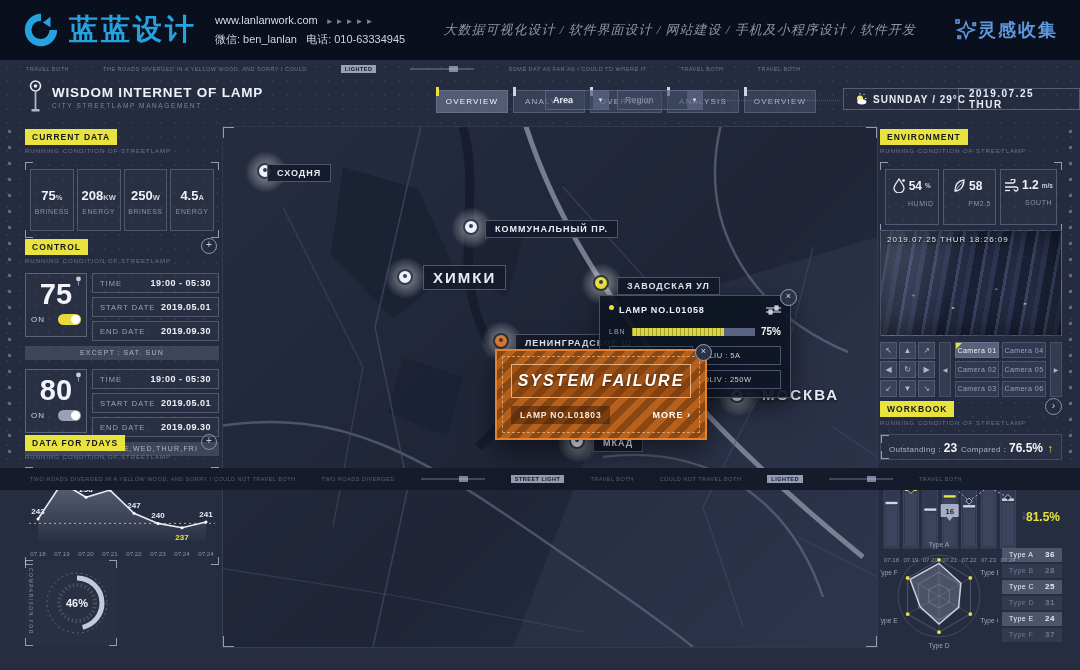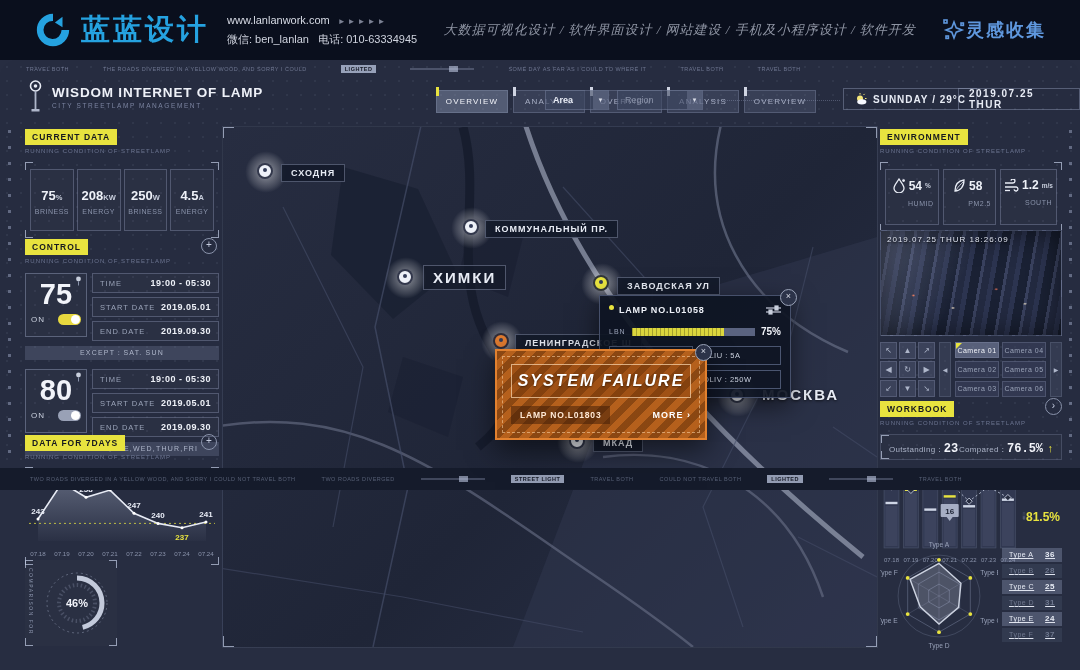--- a/index.html
+++ b/index.html
@@ -1,20 +1,20 @@
 <!DOCTYPE html>
 <html><head>
 <meta charset="utf-8">
 <style>
   html,body{margin:0;padding:0;background:#10141f;}
   .stage{position:relative;width:1080px;height:670px;overflow:hidden;
     font-family:"Liberation Sans",sans-serif;background:#272d41;color:#dfe3ee;}
   
   .brand{position:absolute;top:0;left:0;width:1080px;height:60px;background:#0a0f1d;
-    display:flex;align-items:center;padding:0 34px;box-sizing:border-box;}
+    display:flex;align-items:center;padding:0 22px;box-sizing:border-box;}
   .logo{display:flex;align-items:center;gap:9px;}
   .logo-text{color:#25a2e0;font-size:29px;font-weight:bold;letter-spacing:3px;}
   .contact{margin-left:18px;font-size:11px;color:#d6dae4;line-height:1.7;}
   .contact .arrows{color:#7c8294;font-size:8px;letter-spacing:2px;margin-left:8px;}
   .contact .dim{color:#cfd3de;}
   .services{flex:1;text-align:center;color:#8f95a4;font-style:italic;font-size:13px;
     font-family:"Liberation Serif",serif;letter-spacing:1px;}
   .inspire{display:flex;align-items:center;gap:0;color:#5f97dd;font-size:18px;
     font-weight:bold;font-family:"DejaVu Serif",serif;letter-spacing:2px;}
   
@@ -177,27 +177,27 @@
   .cbtn.active{background:rgba(130,140,170,.55);color:#f0f2f8;}
   .cbtn.active::before{content:"";position:absolute;left:0;top:0;border:3px solid transparent;
     border-left-color:#e8e33f;border-top-color:#e8e33f;}
   .p-work{left:880px;top:338px;width:182px;}
   .chevbtn{position:absolute;right:0;top:0;width:15px;height:15px;border-radius:50%;
     border:1px solid #8a93ab;color:#c6cde0;font-size:10px;line-height:13px;text-align:center;cursor:pointer;}
   .wb-stats{position:relative;margin-top:8px;height:24px;display:flex;align-items:center;
     justify-content:space-between;padding:0 8px;border:1px solid rgba(150,160,190,.25);
     background:rgba(255,255,255,.02);}
   .wb-stats .wl{font-size:8px;color:#aab2c6;letter-spacing:.3px;}
-  .wb-stats .wv{font-size:12px;font-weight:bold;color:#f2f4fa;font-family:Liberation Mono, monospace;}
+  .wb-stats .wv{font-size:12px;font-weight:bold;color:#f2f4fa;}
   .wb-stats .wup{color:#e8e33f;font-size:11px;font-weight:bold;}
   .wb-chart{display:flex;margin-top:6px;gap:2px;}
   .tank{width:38px;display:flex;align-items:center;}
   .tankpct{font-size:12px;font-weight:bold;color:#e8e33f;margin-top:2px;}
   .p-radar{left:880px;top:480px;width:182px;display:flex;gap:4px;}
-  .type-list{flex:1;display:flex;flex-direction:column;gap:2.5px;margin-top:8px;text-decoration:underline;}
+  .type-list{flex:1;display:flex;flex-direction:column;gap:2.5px;margin-top:8px;}
   .trow{height:13.5px;display:flex;align-items:center;justify-content:space-between;
     padding:0 7px;font-size:7px;letter-spacing:.5px;cursor:pointer;}
   .trow.bright{background:rgba(135,145,175,.4);color:#e8ecf5;}
   .trow.dim{background:rgba(135,145,175,.13);color:#6f788f;}
   .trow .tv{font-weight:bold;font-size:8px;}
   .footer{position:absolute;left:0;bottom:0;width:1080px;height:22px;background:#151b2b;
     display:flex;align-items:center;gap:26px;padding:0 30px;box-sizing:border-box;
     font-size:5.5px;color:rgba(165,175,205,.45);letter-spacing:.5px;white-space:nowrap;overflow:hidden;}
   .fslider{width:64px;height:2px;background:rgba(165,175,205,.3);position:relative;}
   .fslider::after{content:"";position:absolute;left:60%;top:-2px;width:9px;height:6px;background:rgba(190,200,225,.6);}
@@ -486,21 +486,21 @@
       </svg>
       <i class="c tl"></i>
         <i class="c tr"></i>
         <i class="c bl"></i>
         <i class="c br"></i>
 
       <div class="pin" style="left:30px;top:32px">
           <span class="glow"></span>
           <span class="core"></span>
         </div>
-      <div class="map-label" style="left:58px;top:37px">СХОДНЯ</div>
+      <div class="map-label" style="left:44px;top:37px">СХОДНЯ</div>
 
       <div class="pin" style="left:236px;top:88px">
           <span class="glow"></span>
           <span class="core"></span>
         </div>
       <div class="map-label" style="left:262px;top:93px">КОММУНАЛЬНЫЙ ПР.</div>
 
       <div class="pin" style="left:170px;top:138px">
           <span class="glow"></span>
           <span class="core"></span>

